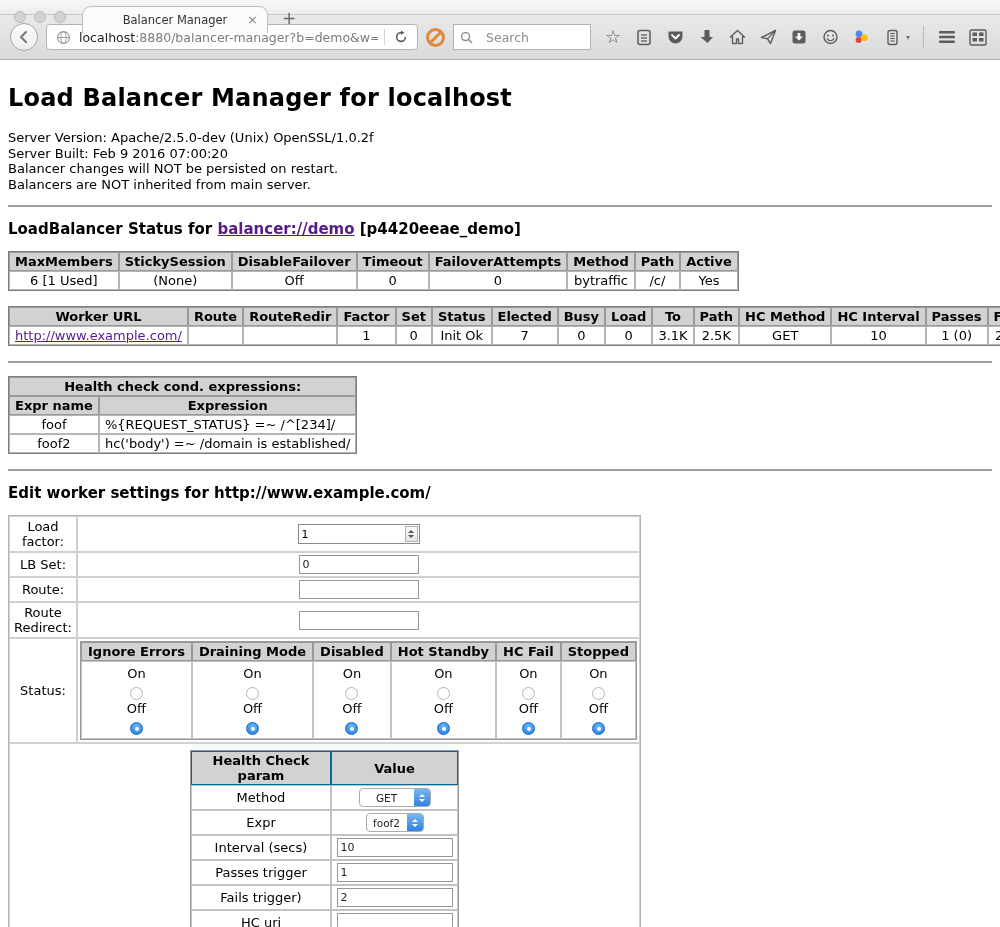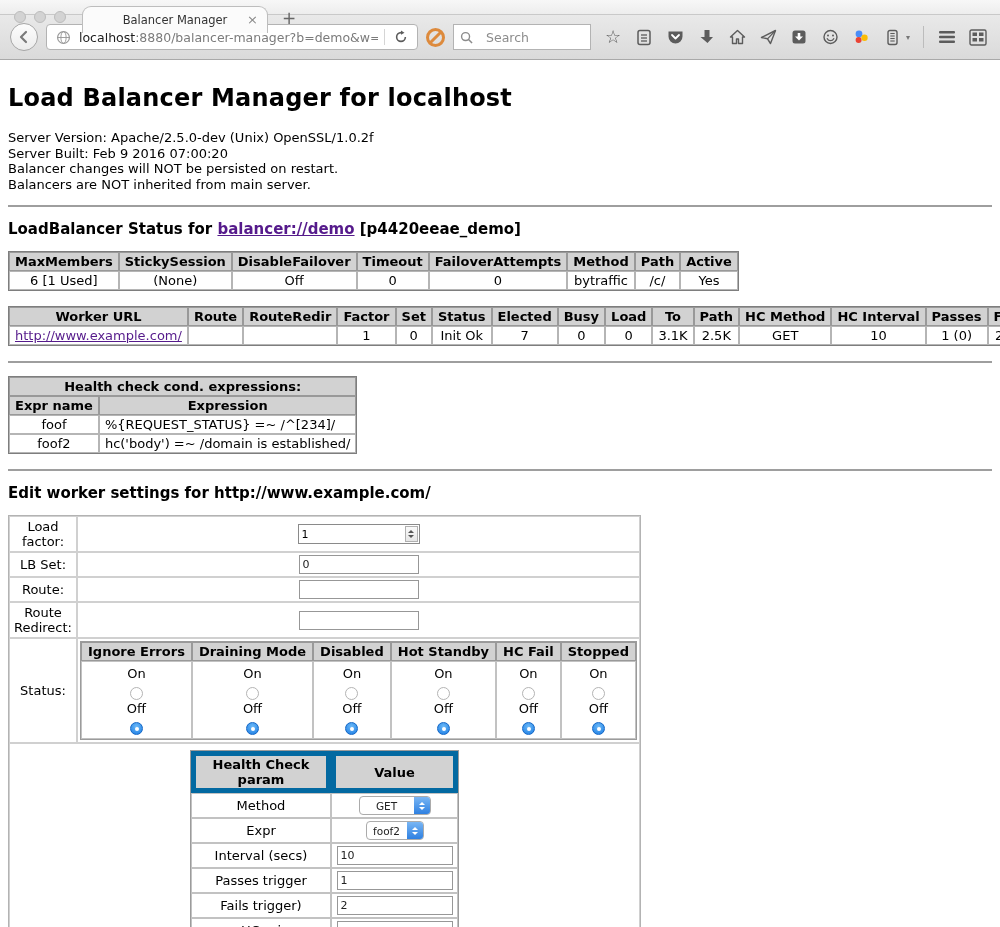--- a/index.html
+++ b/index.html
@@ -99,21 +99,21 @@
     gap:5px; line-height:17px;flex-direction:column; }
   .radio { width:13px; height:13px; border-radius:50%; background:#fff;
     border:1px solid #b4b4b4; display:inline-block; position:relative; }
   .radio.checked { background:radial-gradient(circle at 50% 32%,#6cb9f7,#1a7ce4);
     border:1px solid #1467c6; }
   .radio.checked::after { content:""; position:absolute; left:4px; top:4px;
     width:4px; height:4px; border-radius:50%; background:#fff; }
 
   table.htbl { border-collapse:separate; border-spacing:0;
     border:1px solid #9b9b9b; font-size:13px; margin:4px auto; }
-  .htbl th { background:#d2d2d2; border:5px solid #0369a1; padding:1px 10px;
+  .htbl th { background:#d2d2d2; border:1px solid #0369a1; padding:1px 10px;
     font-weight:bold; }
   .htbl td { border:1px solid #c2c2c2; padding:2px 4px; text-align:center; }
   .htbl td.pl { width:140px; }
   .htbl td.pv { width:127px; }
   .htbl input.txtinput { width:116px; }
 
   .macselect { display:inline-flex; align-items:center; height:19px;
     border:1px solid #ababab; border-radius:4px; background:#fff;
     font-size:10.5px; color:#222; overflow:hidden; }
   .macselect .sval { padding:0 6px; flex:1; text-align:center; }

